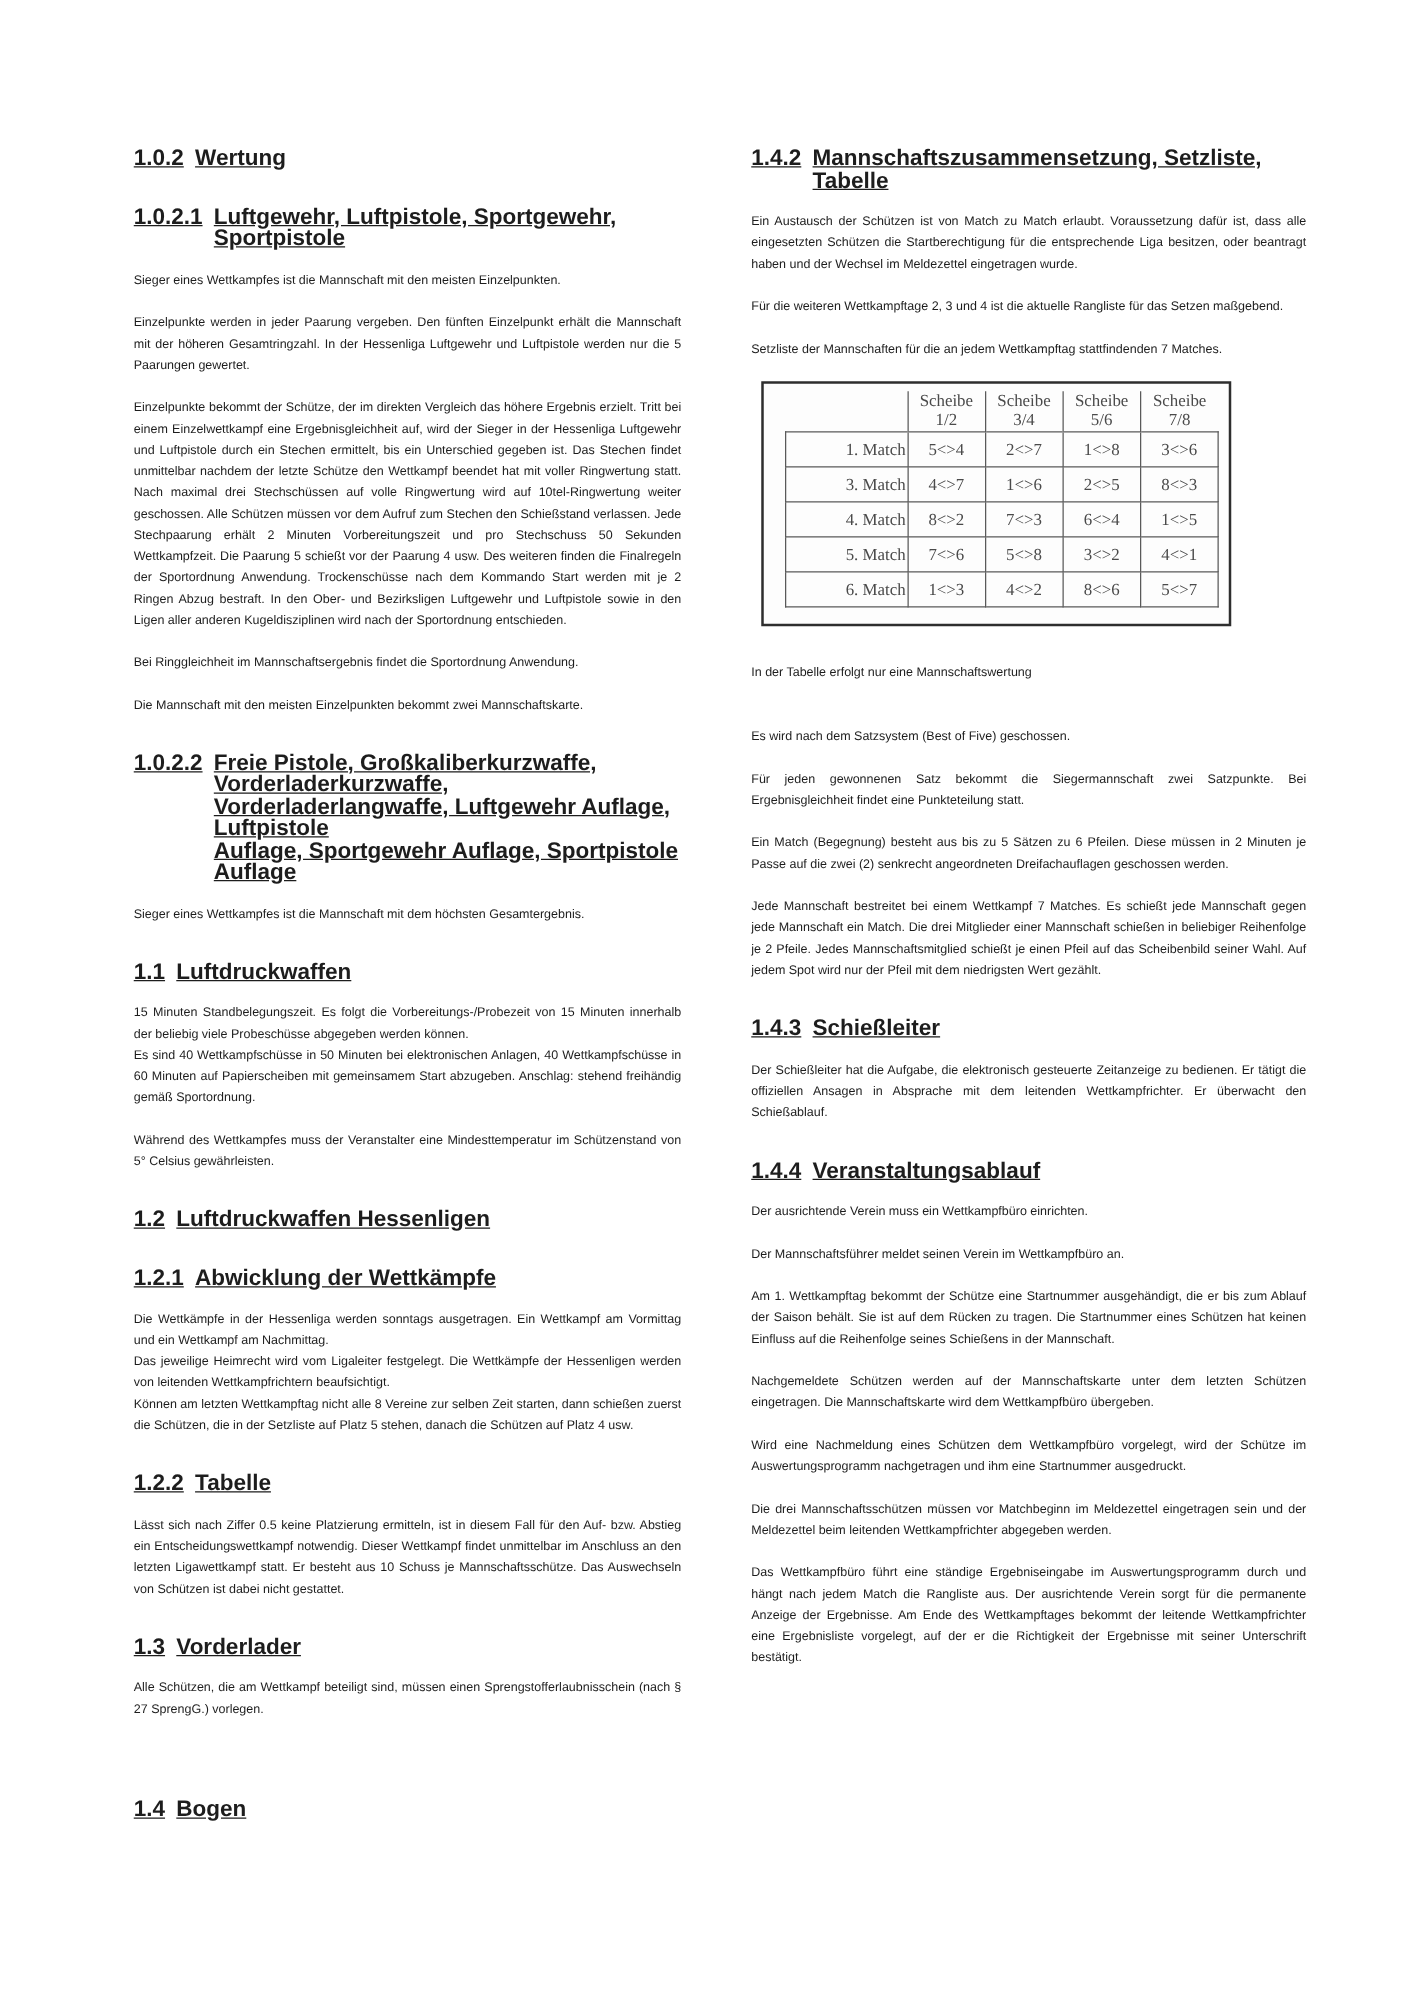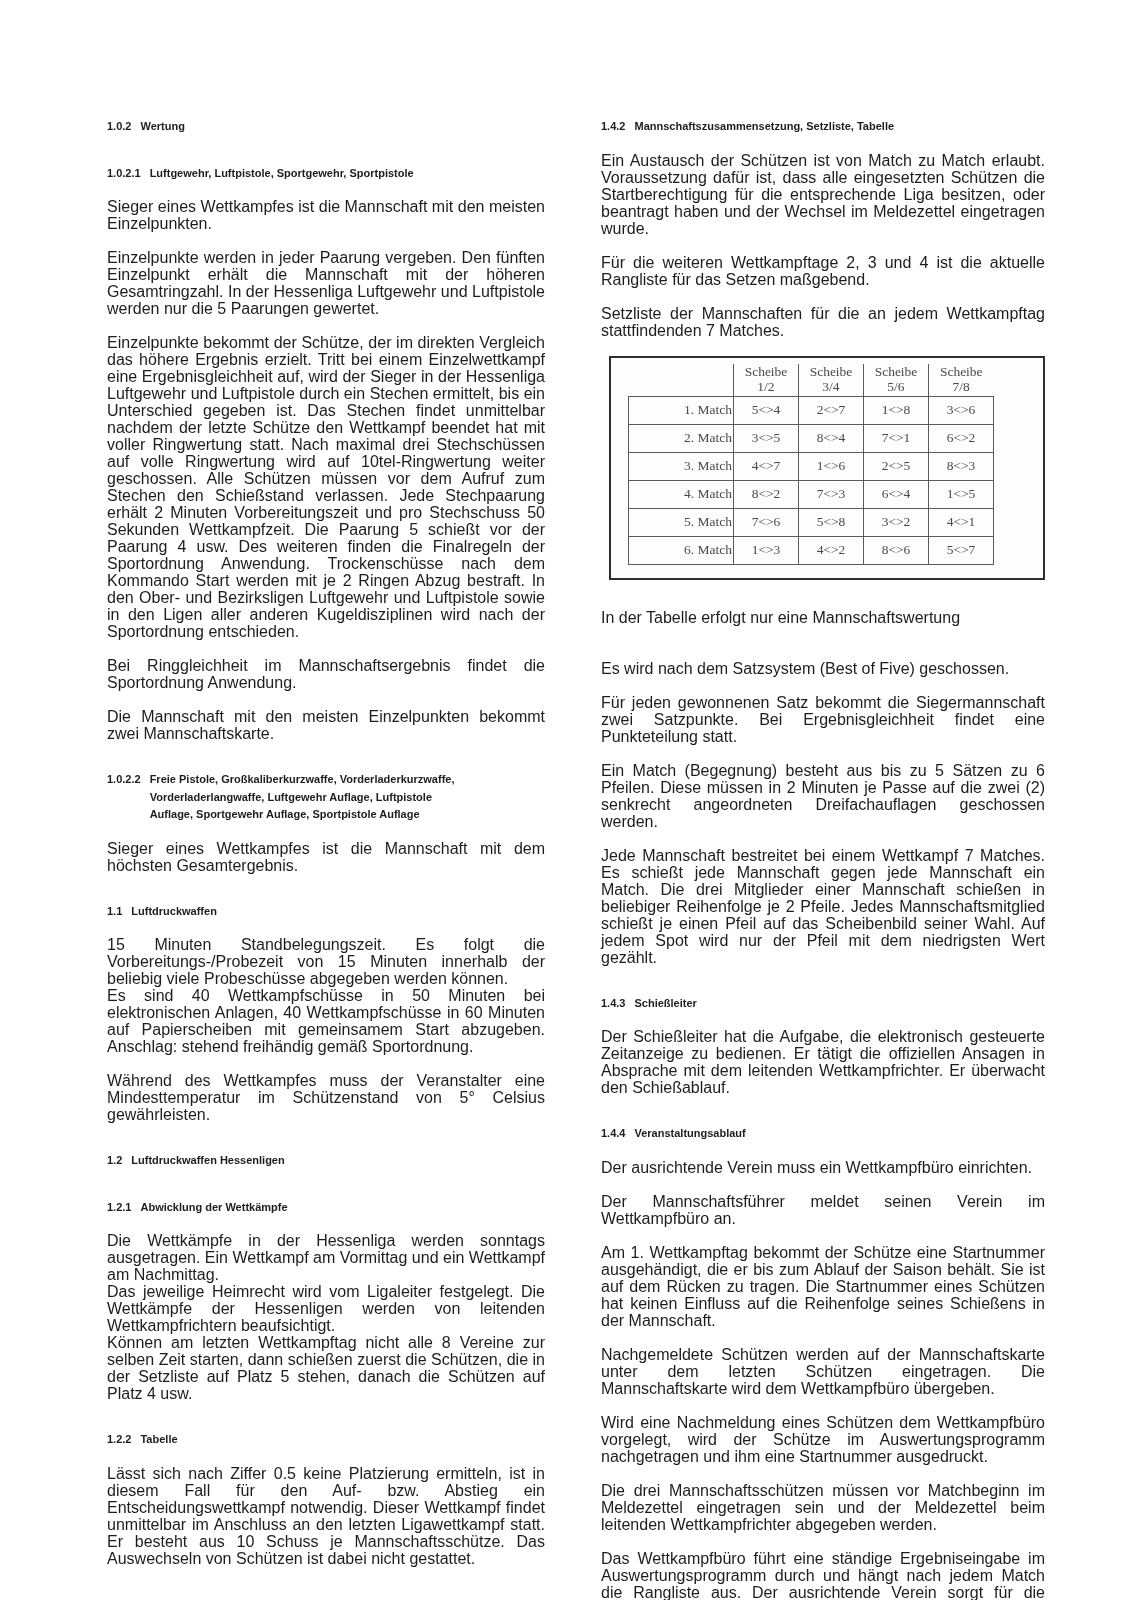--- a/index.html
+++ b/index.html
@@ -12,42 +12,43 @@
   .page{
     display:flex;
     box-sizing:border-box;
     padding:118px 0 0 107px;
     gap:56px;
   }
   .col{box-sizing:border-box;}
   .col-left{width:438px;}
   .col-right{width:444px;}
   .p{
-    font-size:16px;
+    font-size:10px;
     line-height:17px;
     text-align:justify;
     white-space:pre-line;
     margin:0 0 17px 0;
   }
   .h{
     display:flex;
-    font-size:11px;
+    font-size:18px;
     font-weight:bold;
     line-height:17.5px;
     margin:29px 0 16px 0;
     white-space:pre-line;
+    text-decoration:underline;
   }
   .h .num{flex:0 0 auto; margin-right:9px;}
   .h .txt{flex:1 1 auto;}
   .blk:first-child{margin-top:0;}
   .sp{height:17px;}
   
   .tbl-frame{
     box-sizing:border-box;
-    width:436px;
+    width:376px;
     margin:11px 12px 29px 8px;
     border:2px solid #2e2e2e;
     padding:6px 8px 13px 17px;
     background:#fdfdfd;
   }
   table.setz{
     border-collapse:collapse;
     font-family:"Liberation Serif", serif;
     color:#4a4a4a;
     font-size:13.5px;
@@ -128,27 +129,20 @@
           </thead>
           <tbody>
             <tr>
               <td class="lbl">1. Match</td>
               <td class="val">5&lt;&gt;4</td>
               <td class="val">2&lt;&gt;7</td>
               <td class="val">1&lt;&gt;8</td>
               <td class="val">3&lt;&gt;6</td>
             </tr>
             <tr>
-              <td class="lbl">2. Match</td>
-              <td class="val">3&lt;&gt;5</td>
-              <td class="val">8&lt;&gt;4</td>
-              <td class="val">7&lt;&gt;1</td>
-              <td class="val">6&lt;&gt;2</td>
-            </tr>
-            <tr>
               <td class="lbl">3. Match</td>
               <td class="val">4&lt;&gt;7</td>
               <td class="val">1&lt;&gt;6</td>
               <td class="val">2&lt;&gt;5</td>
               <td class="val">8&lt;&gt;3</td>
             </tr>
             <tr>
               <td class="lbl">4. Match</td>
               <td class="val">8&lt;&gt;2</td>
               <td class="val">7&lt;&gt;3</td>

